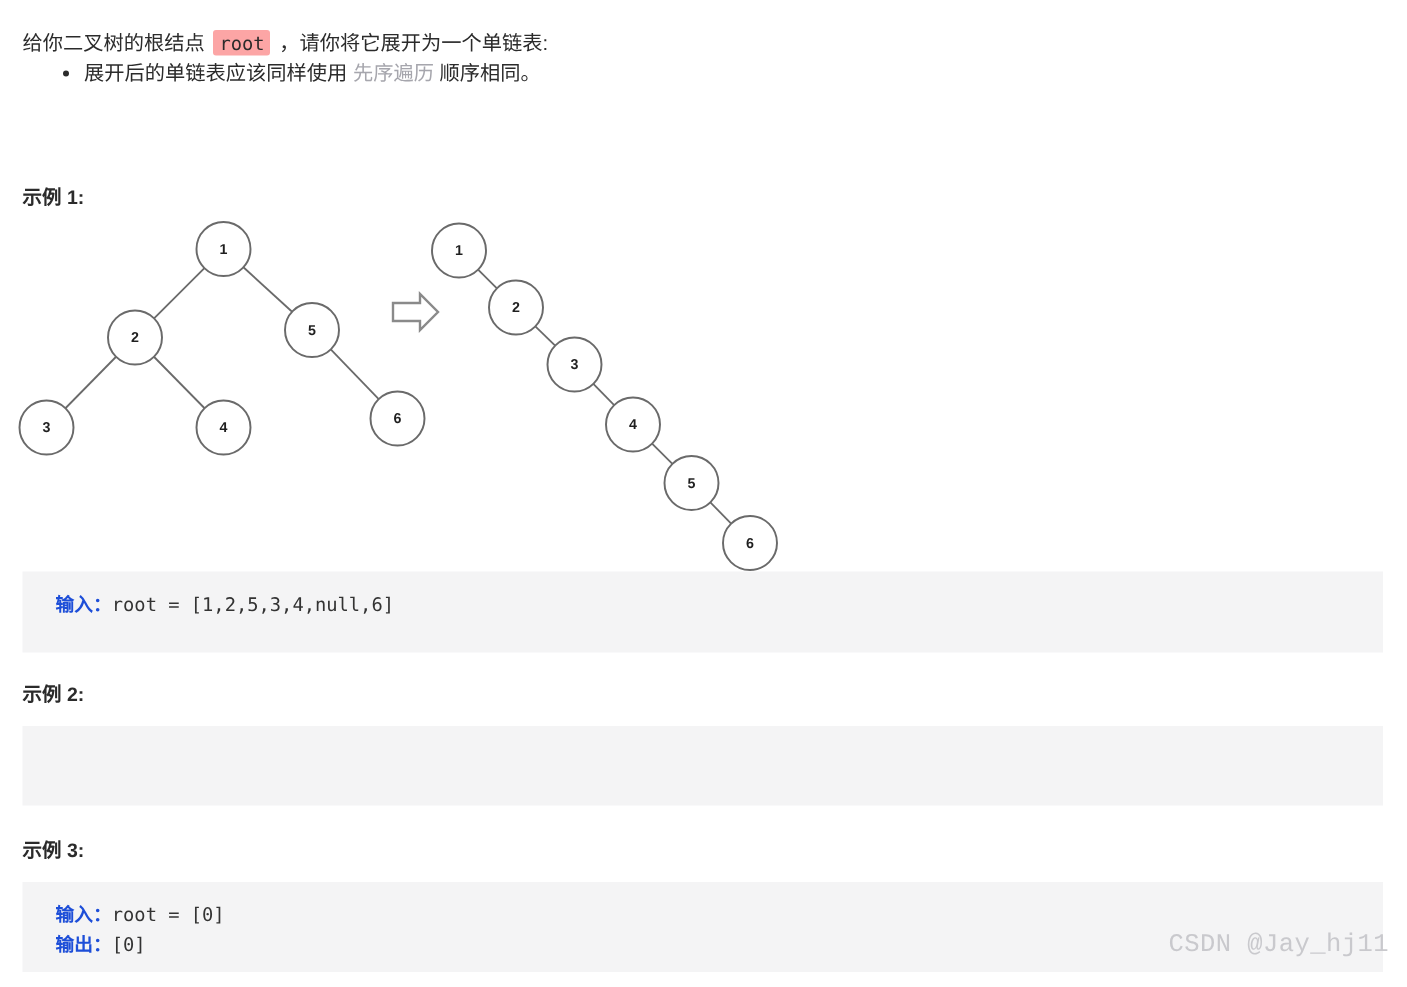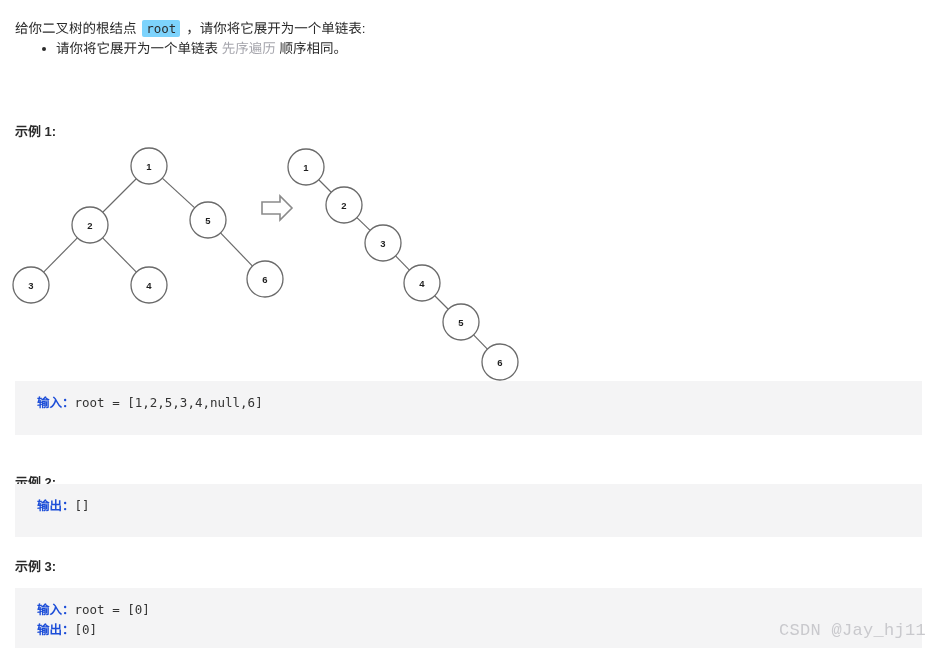--- a/index.html
+++ b/index.html
@@ -60,42 +60,42 @@
     width: 4px;
     height: 4px;
     border-radius: 50%;
     background: #2b2b2b;
   }
 
   
   code.chip {
     font-family: "DejaVu Sans Mono", "Liberation Mono", monospace;
     font-size: 12.5px;
-    background: #7dd3fc;
+    background: #fca5a5;
     color: #2b2b2b;
     border-radius: 2px;
     padding: 1px 4px;
     margin: 0 2px;
   }
 
   .muted-link {
     color: #a6a6ad;
     text-decoration: none;
   }
 
   
   .ex-title {
     position: absolute;
     left: 15px;
     font-size: 13px;
     font-weight: bold;
     color: #2b2b2b;
   }
   #ex1-title { top: 121px; }
-  #ex2-title { top: 472px; }
+  #ex2-title { top: 452px; }
   #ex3-title { top: 556px; }
 
   
   .codeblock {
     position: absolute;
     left: 15px;
     width: 907px;
     box-sizing: border-box;
     background: #f4f4f5;
     padding: 12px 0 12px 22px;
@@ -164,21 +164,21 @@
 <div class="page">
 
   <p class="intro">
     <span>给你二叉树的根结点</span>
     <code class="chip">root</code>
     <span>，请你将它展开为一个单链表:</span>
   </p>
 
   <ul class="bullets">
     <li>
-      <span>请你将它展开为一个单链表</span>
+      <span>展开后的单链表应该同样使用</span>
       <a href="#" class="muted-link">先序遍历</a>
       <span>顺序相同。</span>
     </li>
   </ul>
 
   <div class="ex-title" id="ex1-title">示例 1:</div>
 
   <svg id="diagram" viewBox="0 0 560 250">
     <g id="edges-layer">
         <line x1="136.27207793864216" y1="42.72792206135786" x2="102.72792206135786" y2="76.27207793864214" class="edge"></line>
@@ -247,21 +247,20 @@
       <polygon class="arrow-shape" points="262,66 280,66 280,60 292,72 280,84 280,78 262,78"></polygon>
     </g>
   </svg>
 
   <div class="codeblock" id="code1">
     <div class="line"><span class="lbl">输入：</span><span>root = [1,2,5,3,4,null,6]</span></div>
   </div>
 
   <div class="ex-title" id="ex2-title">示例 2:</div>
   <div class="codeblock" id="code2">
-    <div class="line"><span class="lbl">输出：</span><span>[]</span></div>
   </div>
 
   <div class="ex-title" id="ex3-title">示例 3:</div>
   <div class="codeblock" id="code3">
     <div class="line"><span class="lbl">输入：</span><span>root = [0]</span></div>
     <div class="line"><span class="lbl">输出：</span><span>[0]</span></div>
   </div>
 
   <div id="watermark">CSDN @Jay_hj11</div>
 

